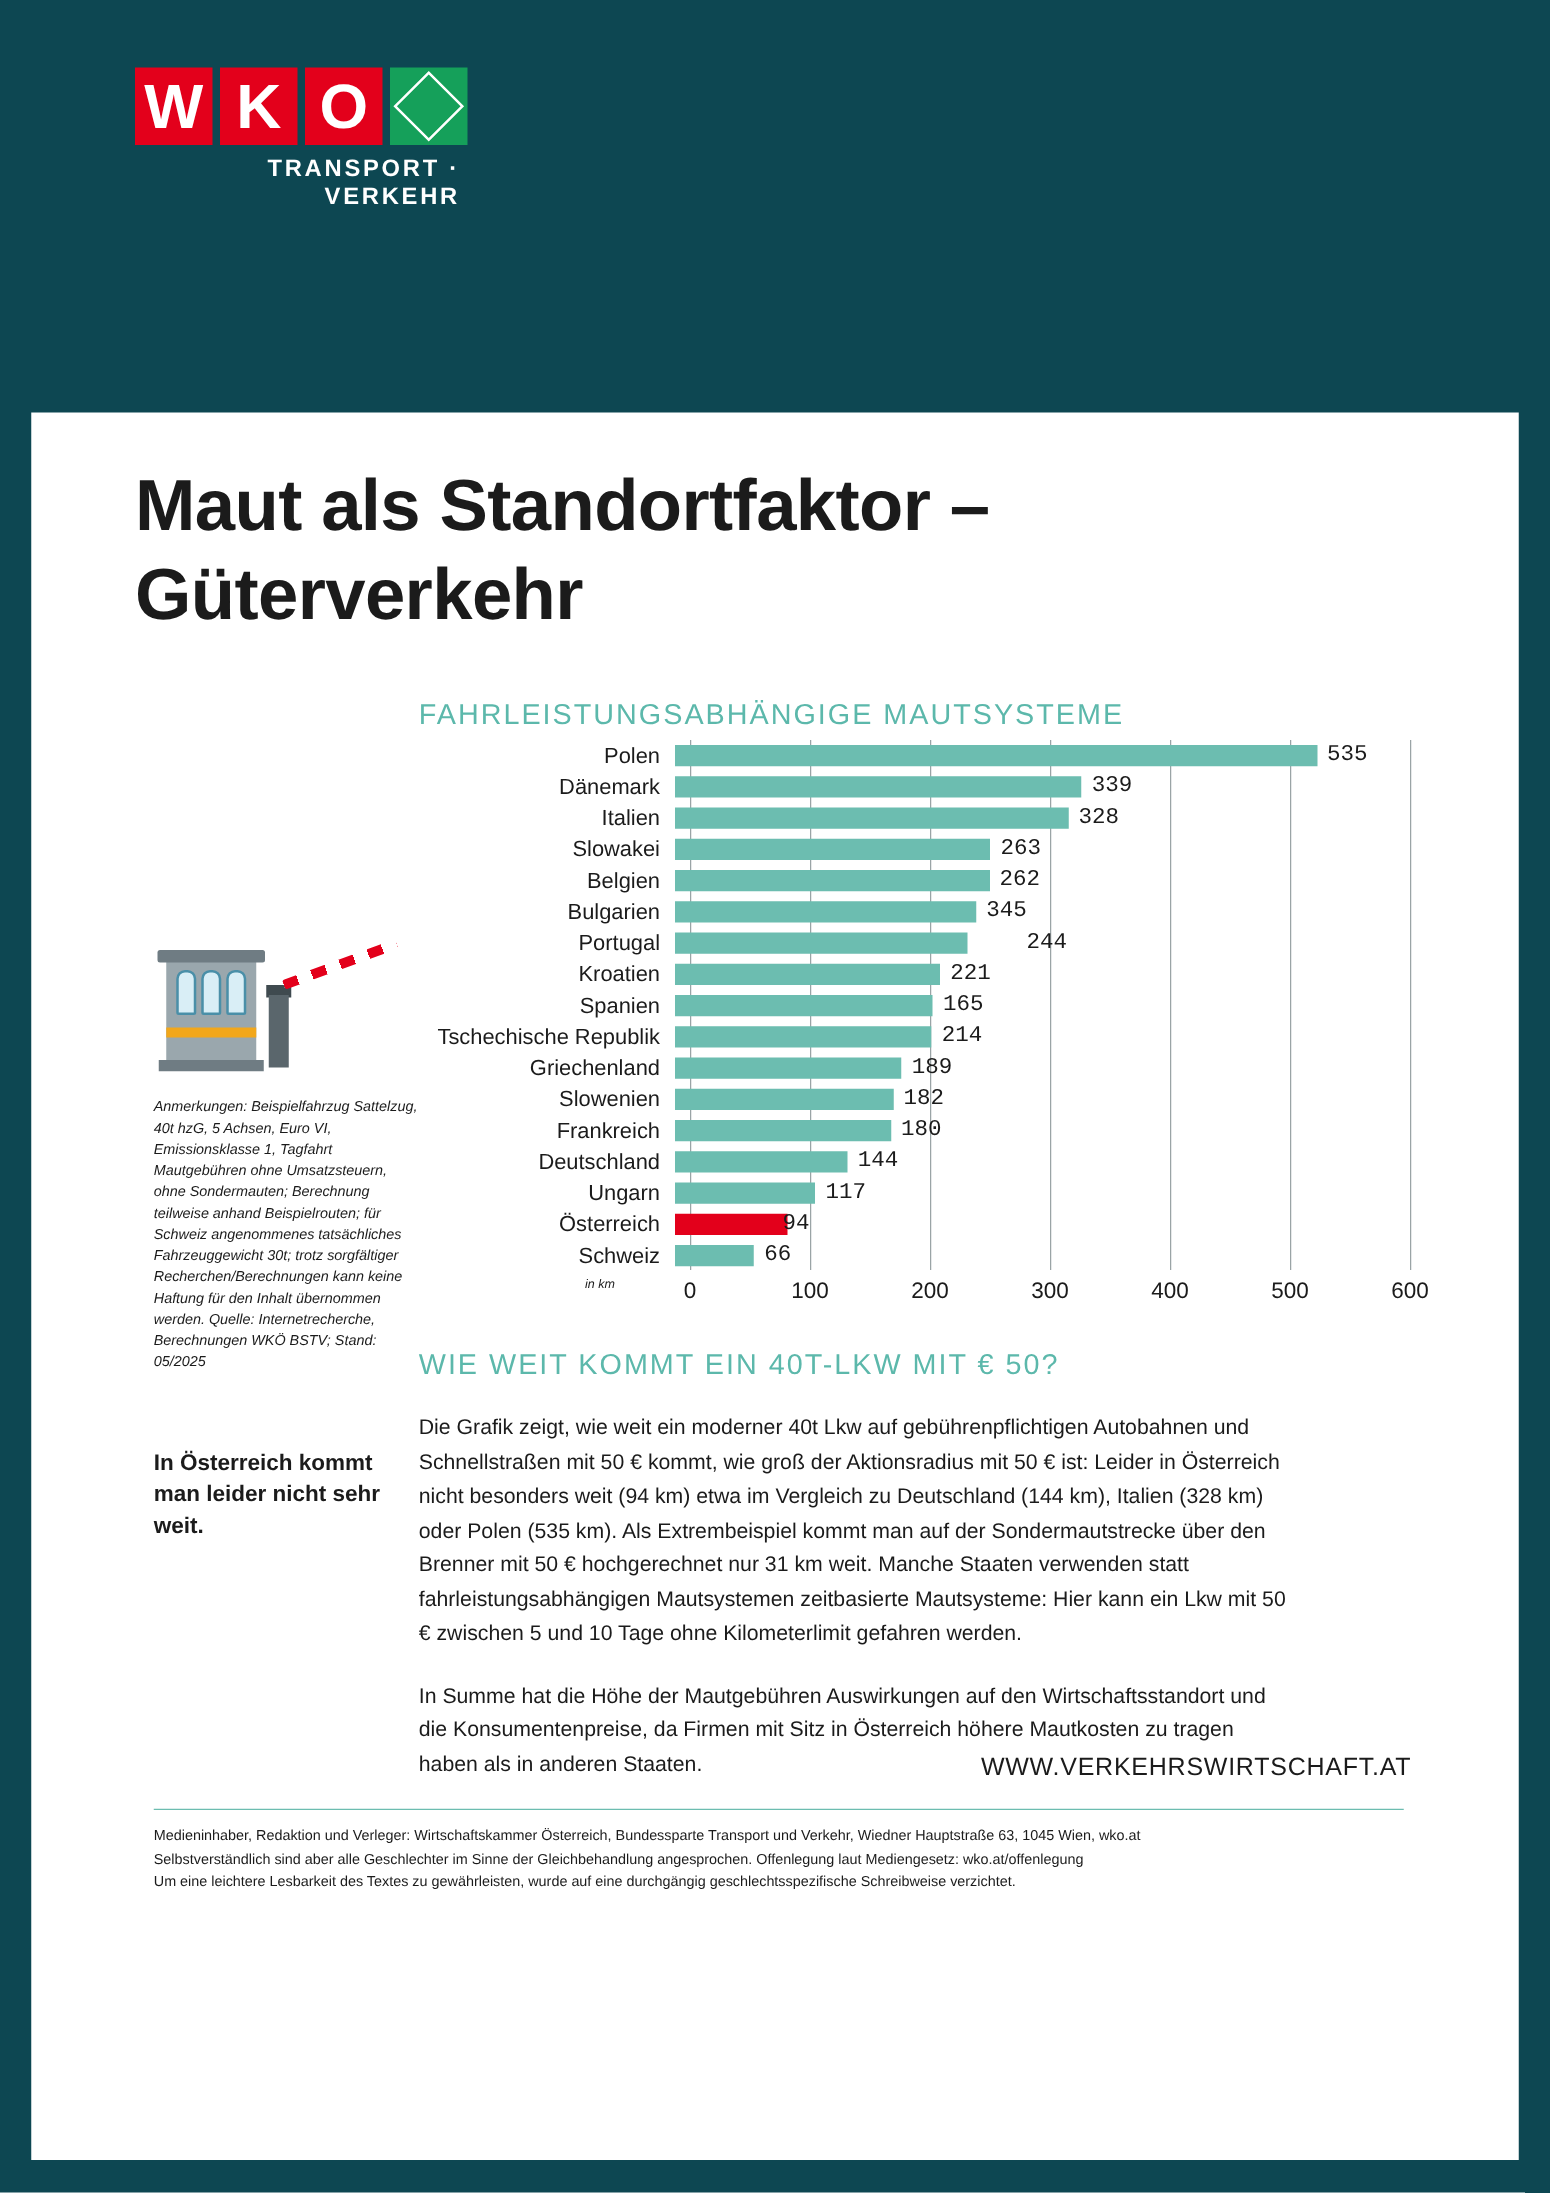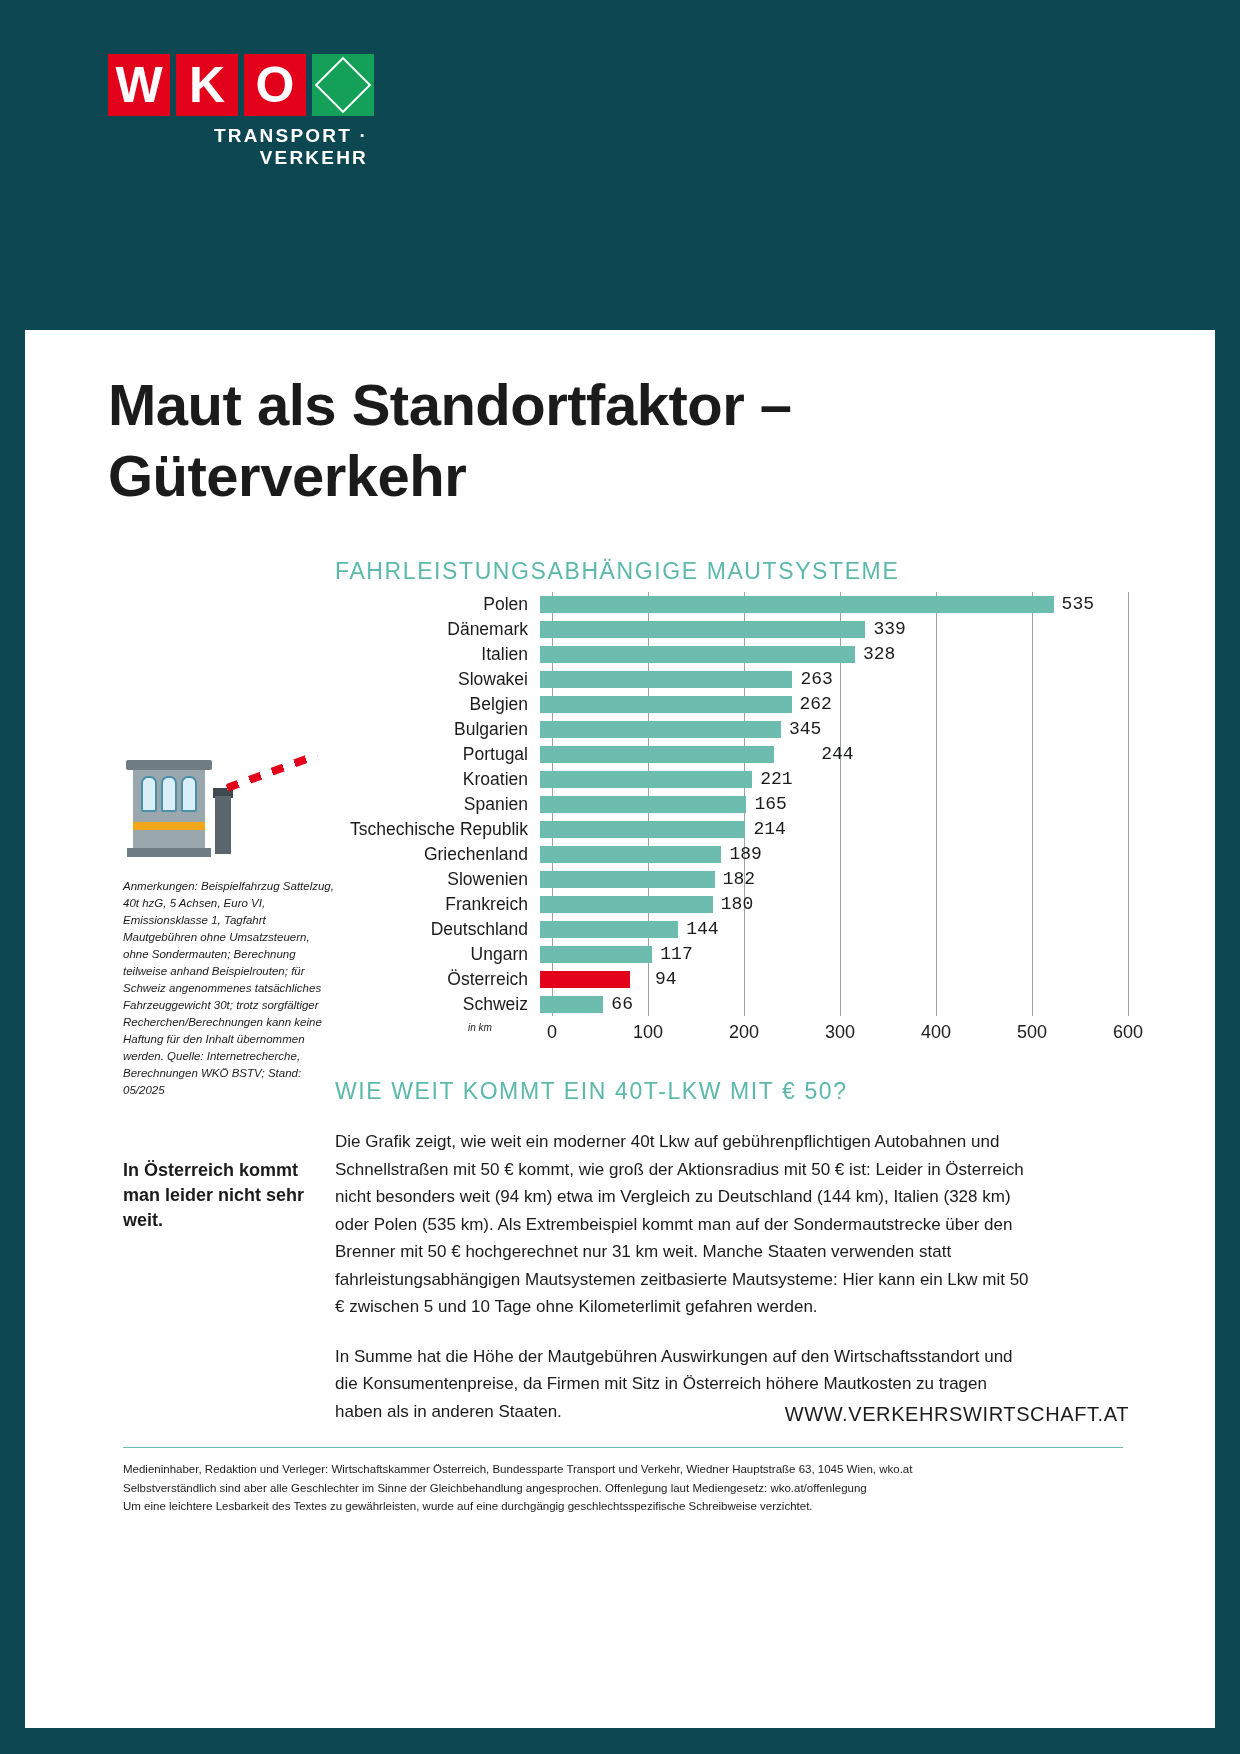--- a/index.html
+++ b/index.html
@@ -499,21 +499,21 @@
           <div class="bar-label">Ungarn</div>
           <div class="bar-track">
             <div class="bar-fill" style="width: 112.32px;"></div>
             <div class="bar-value" style="left: 120.32px;">117</div>
           </div>
         </div>
         <div class="bar-row">
           <div class="bar-label">Österreich</div>
           <div class="bar-track">
             <div class="bar-fill highlight" style="width: 90.24px;"></div>
-            <div class="bar-value" style="left: 115px; text-align: right;">94</div>
+            <div class="bar-value" style="left: 86px; text-align: right;">94</div>
           </div>
         </div>
         <div class="bar-row">
           <div class="bar-label">Schweiz</div>
           <div class="bar-track">
             <div class="bar-fill" style="width: 63.36px;"></div>
             <div class="bar-value" style="left: 71.36px;">66</div>
           </div>
         </div>
       </div>

